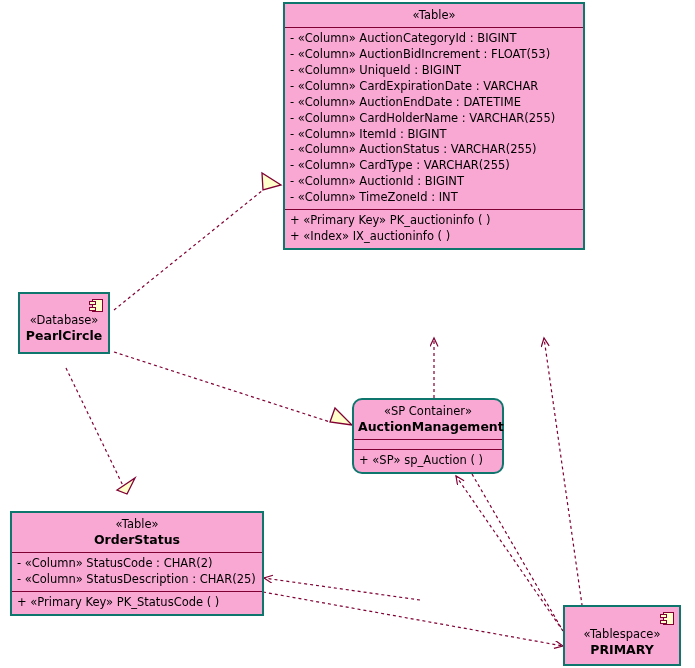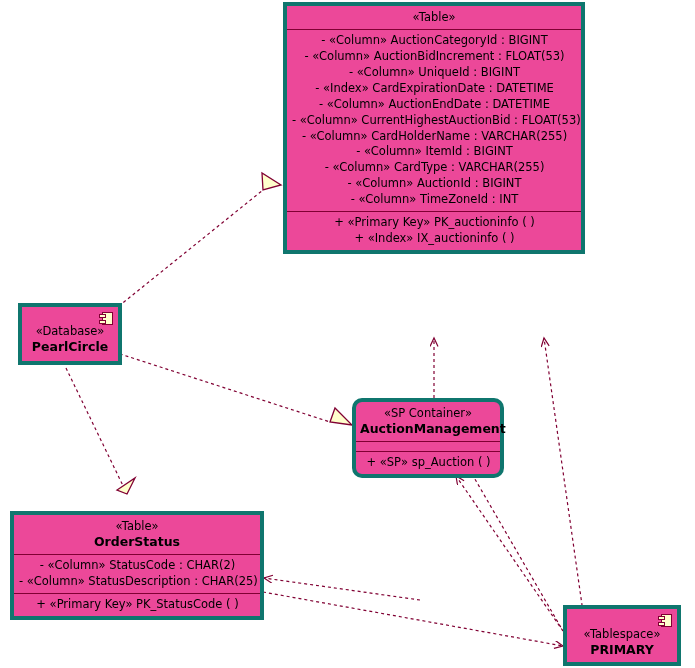--- a/index.html
+++ b/index.html
@@ -5,34 +5,34 @@
   html,body{margin:0;padding:0;background:#ffffff;}
   body{
     width:695px;height:668px;position:relative;overflow:hidden;
     font-family:"DejaVu Sans","Liberation Sans",sans-serif;
   }
   #canvas{position:absolute;left:0;top:0;width:695px;height:668px;}
   svg.links{position:absolute;left:0;top:0;width:695px;height:668px;pointer-events:none;}
 
   .node{
     position:absolute;
-    background:#ec4899;
-    border:4px solid #0f766e;
+    background:#f9a8d4;
+    border:2px solid #0f766e;
     box-sizing:border-box;
     z-index:2;
   }
   .hdr{
     text-align:center;
     padding:4px 4px 5px 4px;
     line-height:1.22;
   }
   .stereo{font-size:11.5px;color:#000;display:block;}
   .nm{font-size:12.5px;font-weight:bold;color:#000;display:block;margin-top:1px;}
   .sep{border-top:1px solid #800033;}
-  .compartment{padding:3px 4px 3px 5px;text-align:center;}
+  .compartment{padding:3px 4px 3px 5px;}
   .compartment .row{
     font-size:11.5px;color:#000;line-height:1.385;white-space:nowrap;
   }
   .empty-comp{height:9px;}
 
   
   .comp-icon{position:absolute;width:14px;height:13px;}
   .comp-icon .body{
     position:absolute;left:3px;top:0;width:11px;height:13px;
     border:1.5px solid #800033;box-sizing:border-box;background:#ffffcc;
@@ -102,36 +102,36 @@
   </svg>
 
   <div class="node" id="node-auction" style="left:283px;top:2px;width:302px;">
     <div class="hdr">
       <span class="stereo">«Table»</span>
     </div>
     <div class="sep compartment">
       <div class="row">- «Column» AuctionCategoryId : BIGINT</div>
       <div class="row">- «Column» AuctionBidIncrement : FLOAT(53)</div>
       <div class="row">- «Column» UniqueId : BIGINT</div>
-      <div class="row">- «Index» CardExpirationDate : DATETIME</div>
+      <div class="row">- «Column» CardExpirationDate : VARCHAR</div>
       <div class="row">- «Column» AuctionEndDate : DATETIME</div>
-      <div class="row">- «Column» CurrentHighestAuctionBid : FLOAT(53)</div>
       <div class="row">- «Column» CardHolderName : VARCHAR(255)</div>
       <div class="row">- «Column» ItemId : BIGINT</div>
+      <div class="row">- «Column» AuctionStatus : VARCHAR(255)</div>
       <div class="row">- «Column» CardType : VARCHAR(255)</div>
       <div class="row">- «Column» AuctionId : BIGINT</div>
       <div class="row">- «Column» TimeZoneId : INT</div>
     </div>
     <div class="sep compartment">
       <div class="row">+ «Primary Key» PK_auctioninfo ( )</div>
       <div class="row">+ «Index» IX_auctioninfo ( )</div>
     </div>
   </div>
 
-  <div class="node nodebox-simple" id="node-pearlcircle" style="left:18px;top:303px;width:104px;height:62px;">
+  <div class="node nodebox-simple" id="node-pearlcircle" style="left:18px;top:292px;width:92px;height:62px;">
     <div class="comp-icon" style="right:5px;top:5px;">
       <div class="body"></div>
       <div class="tab1"></div>
       <div class="tab2"></div>
     </div>
     <div style="width:100%;padding-top:10px;">
       <span class="stereo">«Database»</span>
       <span class="nm">PearlCircle</span>
     </div>
   </div>

